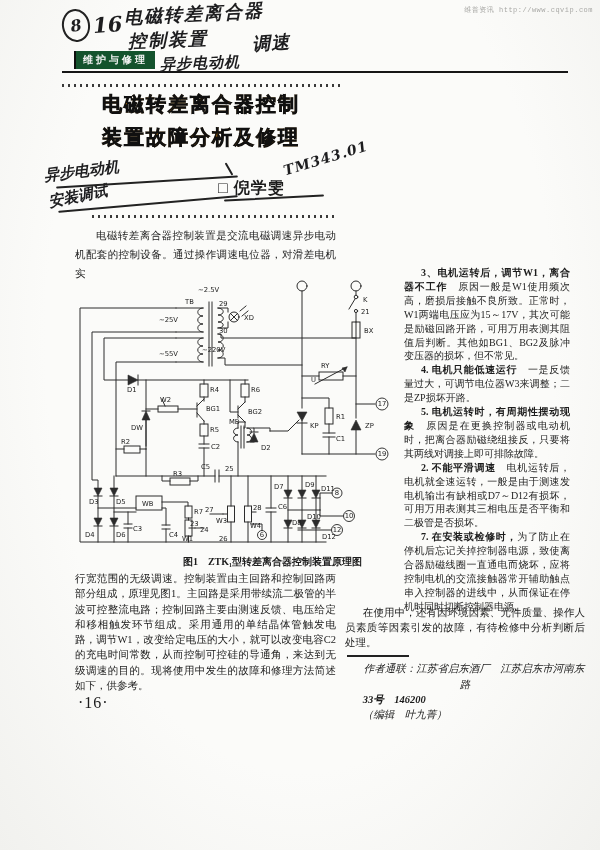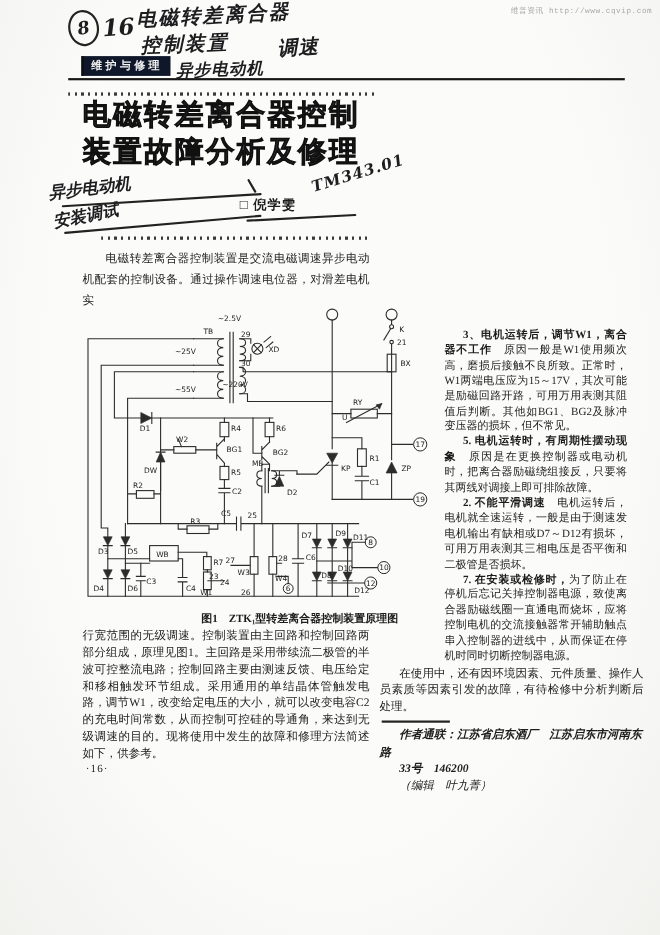--- a/index.html
+++ b/index.html
@@ -8,47 +8,47 @@
     background:
       radial-gradient(ellipse at 50% 40%, #fbfbf9 60%, #f1f1ee 100%);
     font-family:"Liberation Serif","DejaVu Serif",serif;
     color:#1c1c1c;
   }
   .abs{position:absolute;}
   
   .watermark{left:428px;top:5px;width:165px;font-size:7px;color:#a9a9a6;
     font-family:Liberation Mono, monospace;text-align:right;letter-spacing:.5px;}
   
-  .banner{left:74px;top:51px;background:#0f172a;color:#f5f5f5;
+  .banner{left:74px;top:51px;background:#14532d;color:#f5f5f5;
     font-family:"Liberation Sans",sans-serif;font-weight:bold;font-size:10px;
     letter-spacing:3px;padding:2px 7px;border-left:2px solid #0e0e0e;}
   .rule-header{left:62px;top:71px;width:506px;height:2px;background:#161616;}
   .dotline{height:3px;background:repeating-linear-gradient(90deg,#3a3a3a 0 2px,transparent 2px 6px);}
   .dot1{left:62px;top:84px;width:278px;}
   .dot2{left:92px;top:215px;width:246px;}
   
   .title{left:62px;top:88px;width:278px;text-align:center;
-    font-family:"Liberation Sans",sans-serif;font-weight:900;font-size:26px;
-    line-height:33px;letter-spacing:2px;color:#404040;-webkit-text-stroke:.7px #101010;}
-  .author{left:218px;top:178px;font-size:12px;font-weight:bold;letter-spacing:1px;}
+    font-family:"Liberation Sans",sans-serif;font-weight:900;font-size:20px;
+    line-height:33px;letter-spacing:2px;color:#a16207;-webkit-text-stroke:.7px #101010;}
+  .author{left:218px;top:178px;font-size:16px;font-weight:bold;letter-spacing:1px;}
   .author-underline{left:224px;top:197px;width:100px;height:2px;background:#222;
     transform:rotate(-3deg);border-radius:2px;}
   
   .ptext{font-size:10.5px;line-height:15.3px;text-align:justify;}
   .intro{left:75px;top:226px;width:261px;line-height:19px;text-indent:2em;}
   .leftbottom{left:75px;top:571px;width:261px;}
-  .pagenum{left:78px;top:694px;font-size:10px;letter-spacing:1px;}
+  .pagenum{left:78px;top:694px;font-size:16px;letter-spacing:1px;}
   .caption{left:62px;top:555px;width:300px;text-align:right;font-weight:bold;font-size:10px;}
   .colA{left:345px;top:63px;width:225px;}
   .colA p,.colB p,.colC p{margin:0;text-indent:1.7em;}
-  .colB{left:404px;top:266px;width:166px;font-size:10px;line-height:13.9px;margin-top:32px;}
+  .colB{left:404px;top:266px;width:166px;font-size:10px;line-height:13.9px;}
   .colC{left:330px;top:606px;width:240px;font-size:10.5px;line-height:14.8px;margin-left:15px;}
   .fault b{font-weight:bold;}
   .short-rule{width:62px;height:1.5px;background:#222;margin:5px 0 4px 2px;}
-  .contact{font-style:italic;font-weight:bold;line-height:16px;text-indent:1em;text-align:left;}
+  .contact{font-style:italic;font-weight:normal;line-height:16px;text-indent:1em;text-align:center;}
   .contact2{font-style:italic;font-weight:bold;text-indent:2.4em;text-align:left;}
   .editor{text-align:left;padding-right:28px;font-style:italic;font-weight:normal;margin-top:4px;}
   
   .hand{font-family:"DejaVu Serif",serif;font-style:italic;font-weight:bold;
     color:#1d1d1f;z-index:6;white-space:nowrap;}
   .hw-circle{left:62px;top:9px;width:24px;height:29px;border:2px solid #222;
     border-radius:50%;display:flex;align-items:center;justify-content:center;
     font-size:16px;transform:rotate(-10deg);}
   .hw-16{left:93px;top:12px;font-size:21px;transform:rotate(-4deg);}
   .hw-t1{left:124px;top:2px;font-size:18px;letter-spacing:2px;transform:rotate(-3deg);}
@@ -313,20 +313,21 @@
 
 <div class="abs caption">图1　ZTK₁型转差离合器控制装置原理图</div>
 <div class="abs ptext leftbottom">行宽范围的无级调速。控制装置由主回路和控制回路两部分组成，原理见图1。主回路是采用带续流二极管的半波可控整流电路；控制回路主要由测速反馈、电压给定和移相触发环节组成。采用通用的单结晶体管触发电路，调节W1，改变给定电压的大小，就可以改变电容C2的充电时间常数，从而控制可控硅的导通角，来达到无级调速的目的。现将使用中发生的故障和修理方法简述如下，供参考。</div>
 <div class="abs pagenum">·16·</div>
 
 <div class="abs ptext colA">
 </div>
 
 <div class="abs ptext colB">
   <p class="fault"><b>3、电机运转后，调节W1，离合器不工作</b><span>　原因一般是W1使用频次高，磨损后接触不良所致。正常时，W1两端电压应为15～17V，其次可能是励磁回路开路，可用万用表测其阻值后判断。其他如BG1、BG2及脉冲变压器的损坏，但不常见。</span></p>
+  <p class="fault"><b>4. 电机只能低速运行</b><span>　一是反馈量过大，可调节电位器W3来调整；二是ZP损坏开路。</span></p>
   <p class="fault"><b>5. 电机运转时，有周期性摆动现象</b><span>　原因是在更换控制器或电动机时，把离合器励磁绕组接反，只要将其两线对调接上即可排除故障。</span></p>
   <p class="fault"><b>2. 不能平滑调速</b><span>　电机运转后，电机就全速运转，一般是由于测速发电机输出有缺相或D7～D12有损坏，可用万用表测其三相电压是否平衡和二极管是否损坏。</span></p>
   <p class="fault"><b>7. 在安装或检修时，</b><span>为了防止在停机后忘记关掉控制器电源，致使离合器励磁线圈一直通电而烧坏，应将控制电机的交流接触器常开辅助触点串入控制器的进线中，从而保证在停机时同时切断控制器电源。</span></p>
 </div>
 
 <div class="abs ptext colC">
   <p>在使用中，还有因环境因素、元件质量、操作人员素质等因素引发的故障，有待检修中分析判断后处理。</p>
   <div class="short-rule"></div>
   <p class="contact">作者通联：江苏省启东酒厂　江苏启东市河南东路</p>
   <p class="contact2">33号　146200</p>

